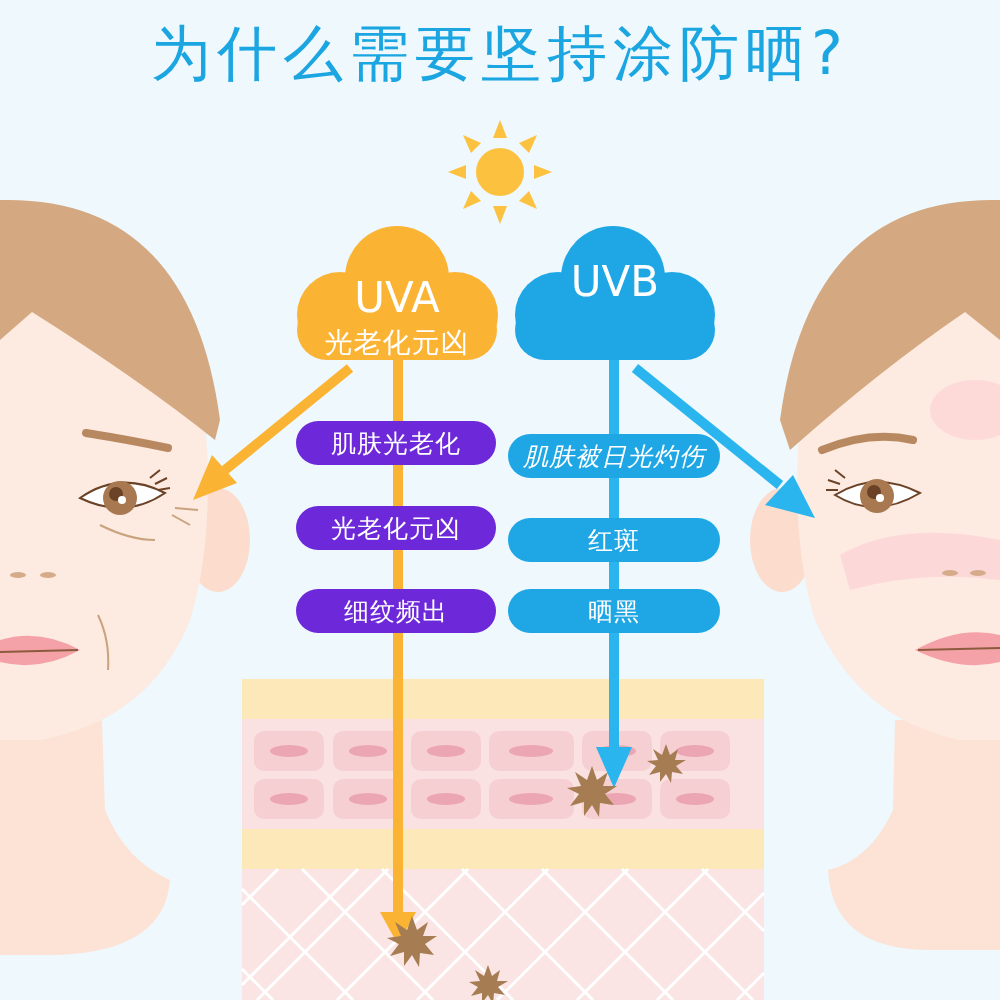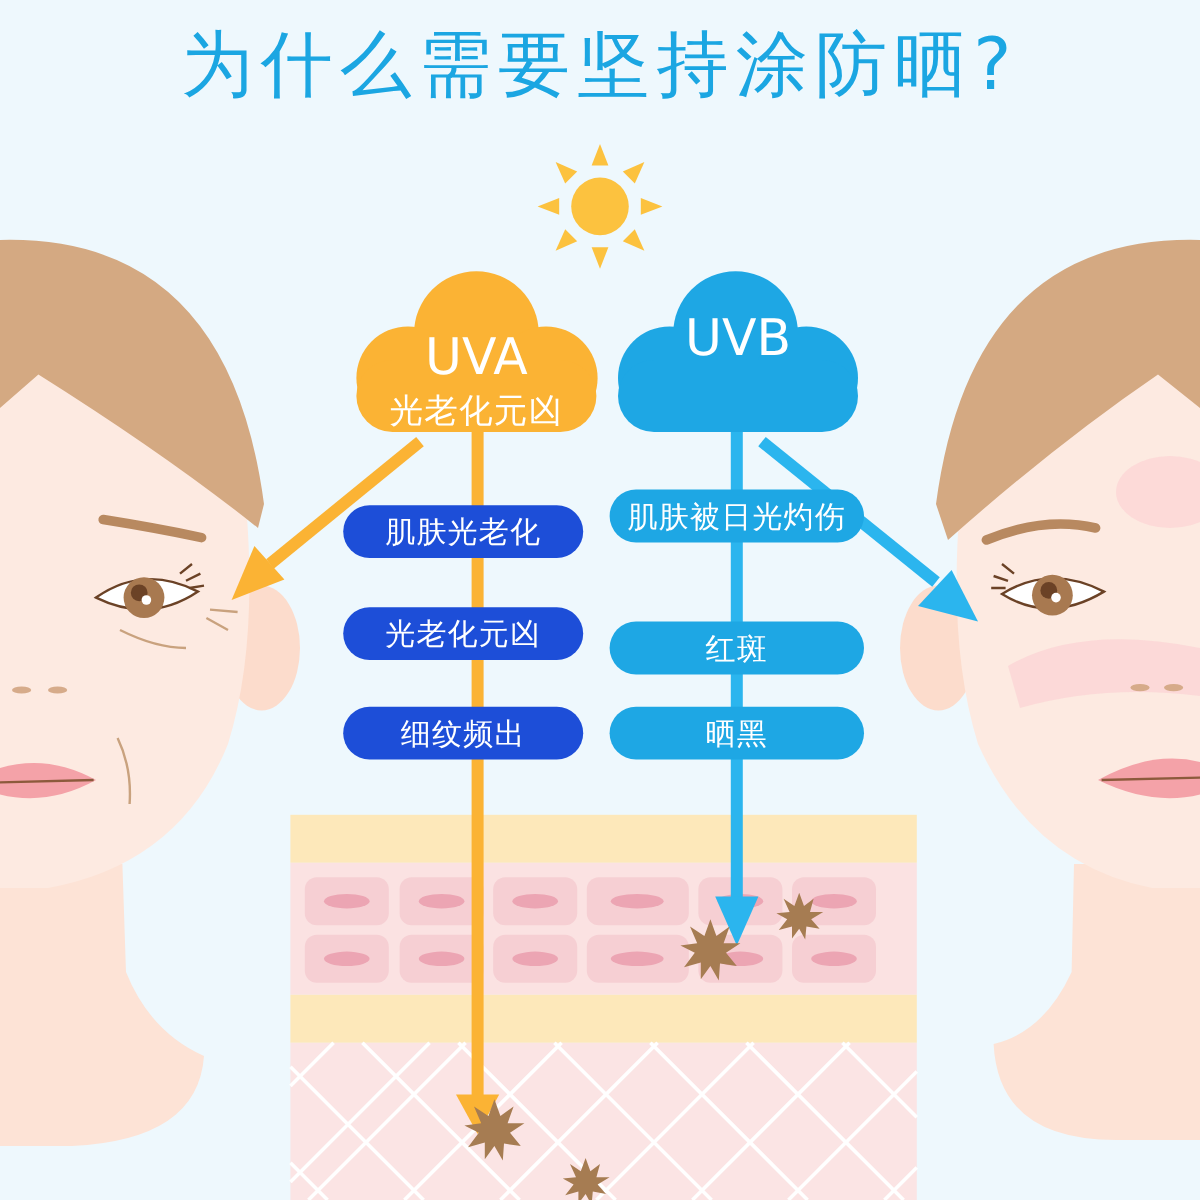--- a/index.html
+++ b/index.html
@@ -1,20 +1,20 @@
 <!DOCTYPE html>
 <html><head>
 <meta charset="utf-8">
 <style>
   html, body { margin:0; padding:0; }
   body { width:1000px; height:1000px; overflow:hidden; background:#eef8fd; position:relative; font-family:"DejaVu Sans", sans-serif; }
   .title { position:absolute; top:14px; left:0; width:1000px; text-align:center; font-size:60px; color:#1ba6e2; letter-spacing:6px; font-weight:normal; }
   svg.scene { position:absolute; left:0; top:0; }
   .pill { position:absolute; height:44px; border-radius:22px; color:#fff; font-size:25px; display:flex; align-items:center; justify-content:center; letter-spacing:1px; }
-  .pill.uva { left:286px; width:200px; background:#1d4ed8; }
+  .pill.uva { left:296px; width:200px; background:#6d28d9; }
   .pill.uvb { left:508px; width:212px; background:#1ea7e4; }
   .cloud-label { position:absolute; color:#fff; text-align:center; line-height:1.25; }
   .cloud-label .big { font-size:42px; display:block; }
   .cloud-label .sub { font-size:28px; display:block; letter-spacing:1px; }
 </style>
 </head>
 <body>
 
 <div class="title">为什么需要坚持涂防晒?</div>
 
@@ -177,15 +177,15 @@
   <span class="sub">光老化元凶</span>
 </div>
 <div class="cloud-label" style="left:515px; top:256px; width:200px;">
   <span class="big">UVB</span>
 </div>
 
 <div class="pill uva" style="top:421px;">肌肤光老化</div>
 <div class="pill uva" style="top:506px;">光老化元凶</div>
 <div class="pill uva" style="top:589px;">细纹频出</div>
 
-<div class="pill uvb" style="top:408px;">肌肤被日光灼伤</div>
+<div class="pill uvb" style="top:434px;font-style:italic;">肌肤被日光灼伤</div>
 <div class="pill uvb" style="top:518px;">红斑</div>
 <div class="pill uvb" style="top:589px;">晒黑</div>
 
 </body></html>

